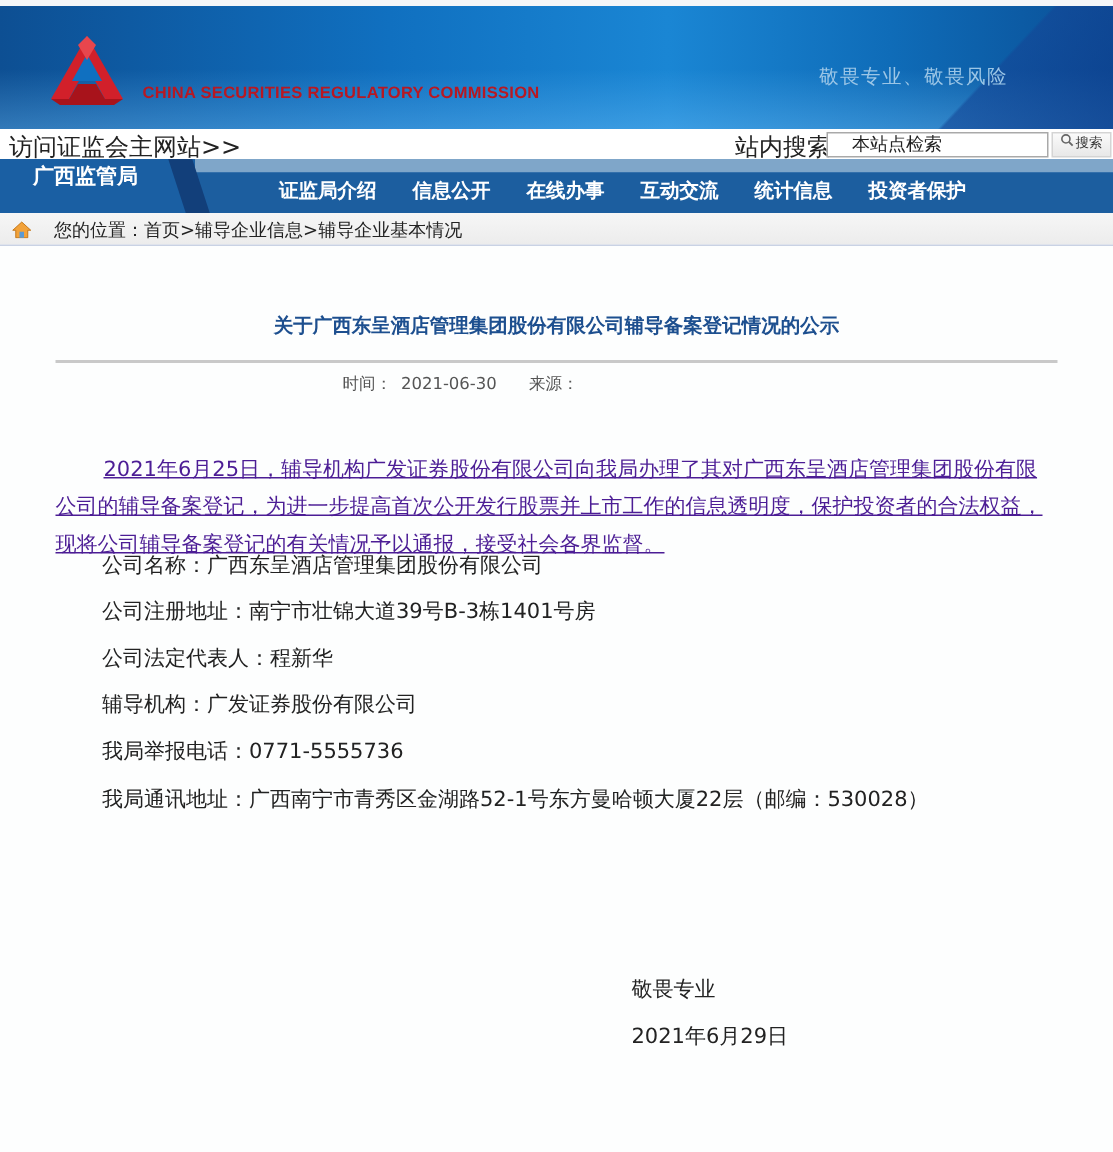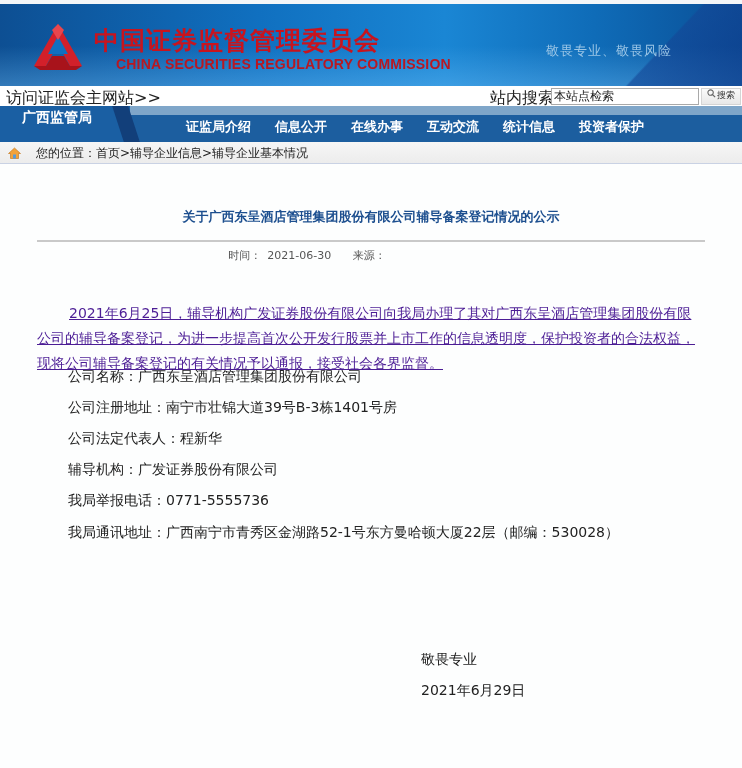--- a/index.html
+++ b/index.html
@@ -22,37 +22,36 @@
     background: linear-gradient(120deg, rgba(255,255,255,0) 40%, rgba(20,70,150,0.6) 41%, rgba(10,60,140,0.8) 100%);
     transform: skewX(-20deg);
   }
   .logo { position: absolute; left: 32px; top: 18px; width: 52px; height: 50px; }
   .title-cn {
     position: absolute; left: 94px; top: 20px; font-size: 25px; font-weight: bold;
     color: #c8141e; letter-spacing: 1px; white-space: nowrap;
     font-family: "DejaVu Sans", sans-serif;
   }
   .title-en {
-    position: absolute; left: 95px; top: 52px; font-size: 14px; font-weight: bold;
+    position: absolute; left: 95px; top: 52px; font-size: 11px; font-weight: bold;
     color: #b81822; letter-spacing: 0.2px; white-space: nowrap;
     font-family: "Liberation Sans", sans-serif;
-    margin-left: 21px;
   }
   .slogan {
     position: absolute; left: 546px; top: 38px; font-size: 13px; color: #9cc6e6;
     letter-spacing: 1px; white-space: nowrap; font-family: "DejaVu Serif", serif;
   }
 
   
   .utilbar { position: absolute; left: 0; top: 86px; width: 742px; height: 20px; background: #fff; }
   .main-site-link { position: absolute; left: 6px; top: 2px; font-size: 16px; color: #222; text-decoration: none; }
   .search-label { position: absolute; left: 490px; top: 2px; font-size: 16px; color: #222; }
   .search-input {
     position: absolute; left: 551px; top: 2px; width: 148px; height: 17px;
-    border: 1px solid #a9a9a9; font-size: 12px; padding-left: 2px; color: #222; background: #fff;
+    border: 1px solid #a9a9a9; font-size: 12px; padding-left: 16px; color: #222; background: #fff;
     font-family: "DejaVu Sans", sans-serif;
   }
   .search-btn {
     position: absolute; left: 701px; top: 2px; width: 40px; height: 17px; border: 1px solid #d4d4d4;
     background: linear-gradient(#fafafa, #e8e8e8); font-size: 9px; color: #333; display: flex; align-items: flex-start;
     justify-content: center; gap: 1px; cursor: pointer;
   }
 
   
   .nav { position: absolute; left: 0; top: 106px; width: 742px; height: 36px; background: #1a5fa3; overflow: hidden; }
@@ -97,21 +96,20 @@
 
 <div class="banner">
   <div class="glow"></div>
   <div class="diag"></div>
   <svg class="logo" viewBox="0 0 52 50">
     <polygon points="26,2 50,44 38,44 26,22 14,44 2,44" fill="#d2202a"></polygon>
     <polygon points="26,14 36,32 16,32" fill="#1070c0"></polygon>
     <polygon points="2,44 14,44 20,34 32,34 38,44 50,44 44,48 8,48" fill="#a8131b"></polygon>
     <polygon points="20,8 26,2 32,8 26,18" fill="#e8464d"></polygon>
   </svg>
-  <div class="title-cn">中国证券监督管理委员会</div>
   <div class="title-en">CHINA SECURITIES REGULATORY COMMISSION</div>
   <div class="slogan">敬畏专业、敬畏风险</div>
 </div>
 
 <div class="utilbar">
   <a class="main-site-link">访问证监会主网站&gt;&gt;</a>
   <span class="search-label">站内搜索：</span>
   <input class="search-input" type="text" value="本站点检索" style="">
   <div class="search-btn">
     <svg width="9" height="9" viewBox="0 0 10 10">

